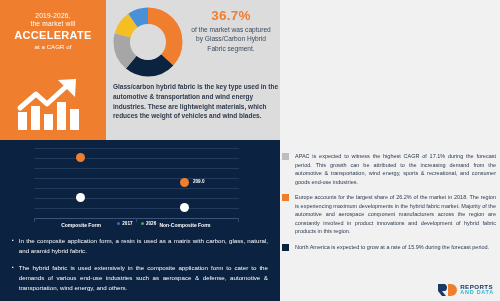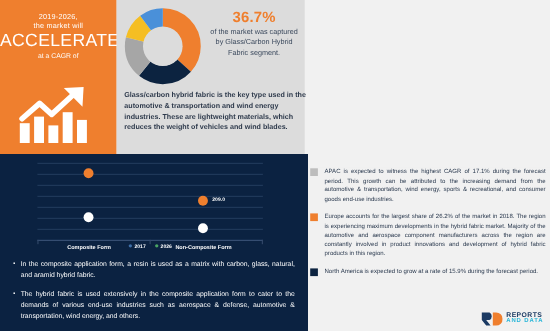--- a/index.html
+++ b/index.html
@@ -6,27 +6,27 @@
   body{width:500px;height:301px;overflow:hidden;
        font-family:"Liberation Sans","DejaVu Sans",sans-serif;}
   .page{position:relative;width:500px;height:301px;background:#f1f1f1;}
 
   
   .panel-accelerate{position:absolute;left:0;top:0;width:106px;height:140px;
       background:#ef7f2e;color:#ffffff;}
   .acc-text{position:absolute;left:0;top:12px;width:106px;text-align:center;line-height:1.18;}
   .acc-l1{font-size:6.6px;letter-spacing:.2px;}
   .acc-l2{font-size:6.6px;letter-spacing:.2px;}
-  .acc-big{font-size:16px;font-weight:normal;letter-spacing:.3px;margin-top:1px;}
+  .acc-big{font-size:11px;font-weight:bold;letter-spacing:.3px;margin-top:1px;}
   .acc-l3{font-size:6.2px;margin-top:1px;}
   .acc-pct{font-size:12.4px;font-weight:bold;margin-top:0px;}
   .acc-graphic{position:absolute;left:14px;top:78px;width:82px;height:52px;}
 
   
-  .panel-donut{position:absolute;left:106px;top:0;width:155px;height:140px;background:#dcdcdc;padding-left:16px;}
+  .panel-donut{position:absolute;left:106px;top:0;width:174px;height:140px;background:#dcdcdc;}
   .donut-wrap{position:absolute;left:6px;top:6px;width:72px;height:72px;}
   .donut-hole{position:absolute;left:18px;top:18px;width:36px;height:36px;border-radius:50%;
       background:#dcdcdc;}
   .pct-block{position:absolute;left:82px;top:8px;width:86px;text-align:center;color:#2b3c57;}
   .pct-num{font-size:13.5px;font-weight:bold;color:#ef7f2e;letter-spacing:.2px;}
   .pct-desc{font-size:6.6px;line-height:1.42;color:#3c4a5e;margin-top:2px;}
   .donut-para{position:absolute;left:7px;top:82px;width:166px;font-size:6.5px;line-height:1.5;
       color:#2e3a4c;font-weight:bold;}
 
   

